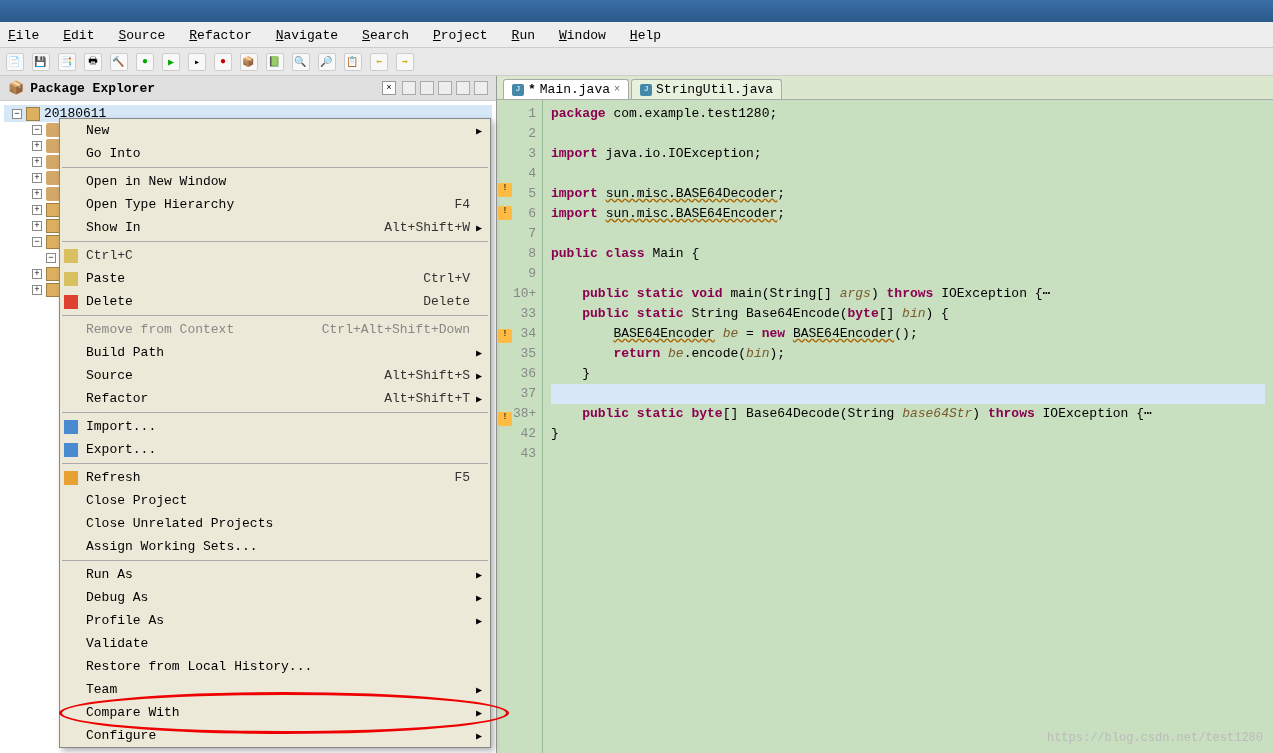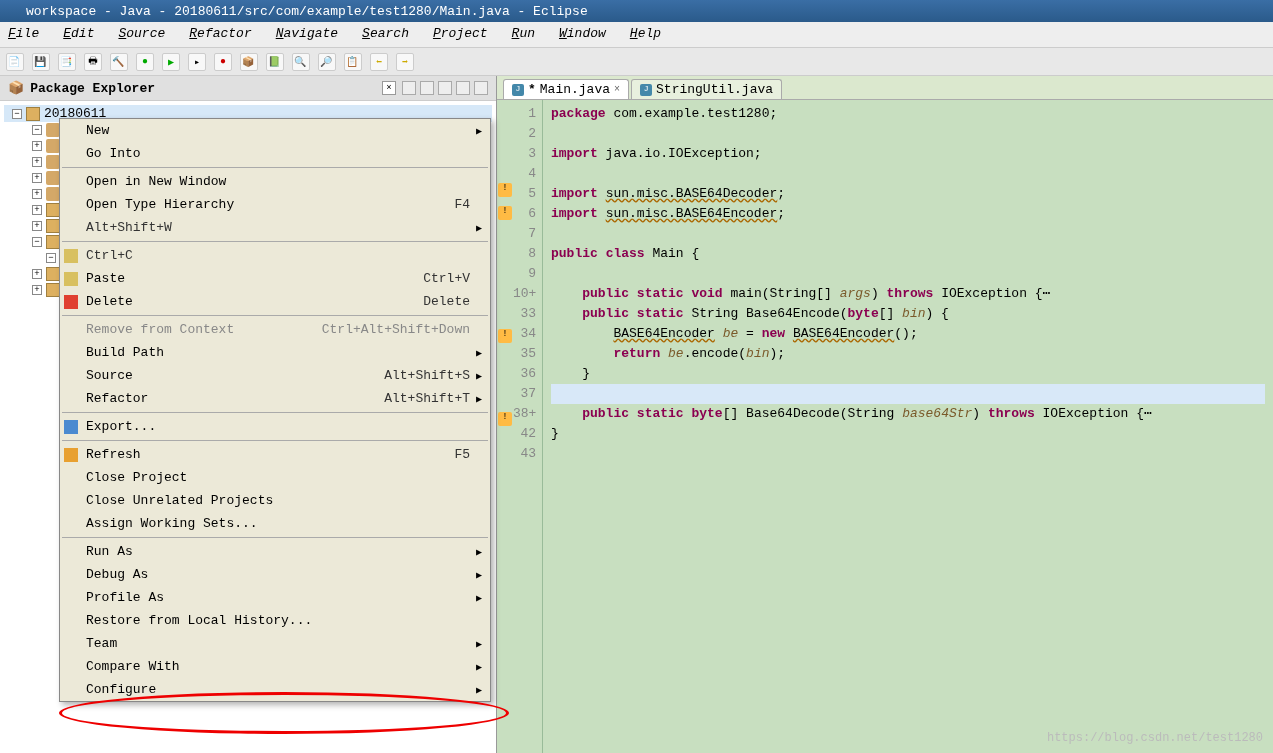--- a/index.html
+++ b/index.html
@@ -1,19 +1,19 @@
 <!DOCTYPE html>
 <html><head>
 <meta charset="utf-8">
 <style>
 * { margin:0; padding:0; box-sizing:border-box; font-family:"Courier New",monospace; font-size:13px; }
 body { background:#fff; width:1273px; height:753px; overflow:hidden; position:relative; }
 .title-bar { background:linear-gradient(#3a6ea5,#2a5a8a); color:#fff; padding:3px 6px; display:flex; align-items:center; gap:6px; height:22px; }
 .title-bar .ico { width:14px; height:14px; border-radius:50%; background:radial-gradient(circle,#a8c#fff,#548); }
-.menu-bar { background:#eee; padding:4px 8px; display:flex; gap:24px; border-bottom:1px solid #ccc; height:26px; align-items:flex-start;font-style:italic; }
+.menu-bar { background:#eee; padding:4px 8px; display:flex; gap:24px; border-bottom:1px solid #ccc; height:26px; align-items:flex-end; }
 .menu-bar span { cursor:pointer; }
 .menu-bar span u { text-decoration:underline; }
 .toolbar { background:#e8e8e8; padding:2px 6px; display:flex; gap:8px; border-bottom:1px solid #ccc; height:28px; align-items:center; }
 .toolbar .btn { width:18px; height:18px; background:#f8f8f8; border:1px solid #ccc; border-radius:2px; display:flex; align-items:center; justify-content:center; font-size:10px; }
 .main { display:flex; height:calc(100% - 76px); }
 .left { width:497px; border-right:1px solid #999; display:flex; flex-direction:column; background:#fff; }
 .pkg-header { background:#e0e0e0; padding:4px 8px; display:flex; align-items:center; gap:6px; border-bottom:1px solid #ccc; }
 .pkg-header .title { font-weight:bold; flex:1; }
 .pkg-header .close { background:#fff; border:1px solid #999; width:14px; height:14px; font-size:9px; text-align:center; line-height:12px; }
 .pkg-header .ticons { display:flex; gap:4px; }
@@ -50,21 +50,20 @@
 .par { color:#7a5a2a;font-style:italic; }
 .wavy { text-decoration:underline wavy #a60; }
 .mgut { width:16px; background:#c8dfc0; }
 .watermark { position:absolute; right:10px; bottom:8px; color:#bbb; font-size:12px; }
 </style>
 </head>
 <body>
 
 <div class="title-bar">
   <span class="ico"></span>
-  <span>workspace - Java - 20180611/src/com/example/test1280/Main.java - Eclipse</span>
 </div>
 
 <div class="menu-bar" id="menubar">
     <span><u>F</u>ile</span>
     <span><u>E</u>dit</span>
     <span><u>S</u>ource</span>
     <span><u>R</u>efactor</span>
     <span><u>N</u>avigate</span>
     <span><u>S</u>earch</span>
     <span><u>P</u>roject</span>
@@ -238,20 +237,21 @@
     </div>
     <div class="cm-sep"></div>
     <div class="cm-item">
       <span class="lbl">Open in New Window</span>
     </div>
     <div class="cm-item">
       <span class="lbl">Open Type Hierarchy</span>
       <span class="sc">F4</span>
     </div>
     <div class="cm-item">
+      <span class="lbl">Show In</span>
       <span class="sc">Alt+Shift+W</span>
       <span class="arrow">▶</span>
     </div>
     <div class="cm-sep"></div>
     <div class="cm-item">
       <span class="iico" style="background:#d8c060"></span>
       <span class="sc">Ctrl+C</span>
     </div>
     <div class="cm-item">
       <span class="iico" style="background:#d8c060"></span>
@@ -278,20 +278,24 @@
       <span class="arrow">▶</span>
     </div>
     <div class="cm-item">
       <span class="lbl">Refactor</span>
       <span class="sc">Alt+Shift+T</span>
       <span class="arrow">▶</span>
     </div>
     <div class="cm-sep"></div>
     <div class="cm-item">
       <span class="iico" style="background:#4a8ad0"></span>
+      <span class="lbl">Import...</span>
+    </div>
+    <div class="cm-item">
+      <span class="iico" style="background:#4a8ad0"></span>
       <span class="lbl">Export...</span>
     </div>
     <div class="cm-sep"></div>
     <div class="cm-item">
       <span class="iico" style="background:#e8a030"></span>
       <span class="lbl">Refresh</span>
       <span class="sc">F5</span>
     </div>
     <div class="cm-item">
       <span class="lbl">Close Project</span>
@@ -309,20 +313,23 @@
     </div>
     <div class="cm-item">
       <span class="lbl">Debug As</span>
       <span class="arrow">▶</span>
     </div>
     <div class="cm-item">
       <span class="lbl">Profile As</span>
       <span class="arrow">▶</span>
     </div>
     <div class="cm-item">
+      <span class="lbl">Validate</span>
+    </div>
+    <div class="cm-item">
       <span class="lbl">Restore from Local History...</span>
     </div>
     <div class="cm-item">
       <span class="lbl">Team</span>
       <span class="arrow">▶</span>
     </div>
     <div class="cm-item">
       <span class="lbl">Compare With</span>
       <span class="arrow">▶</span>
     </div>

